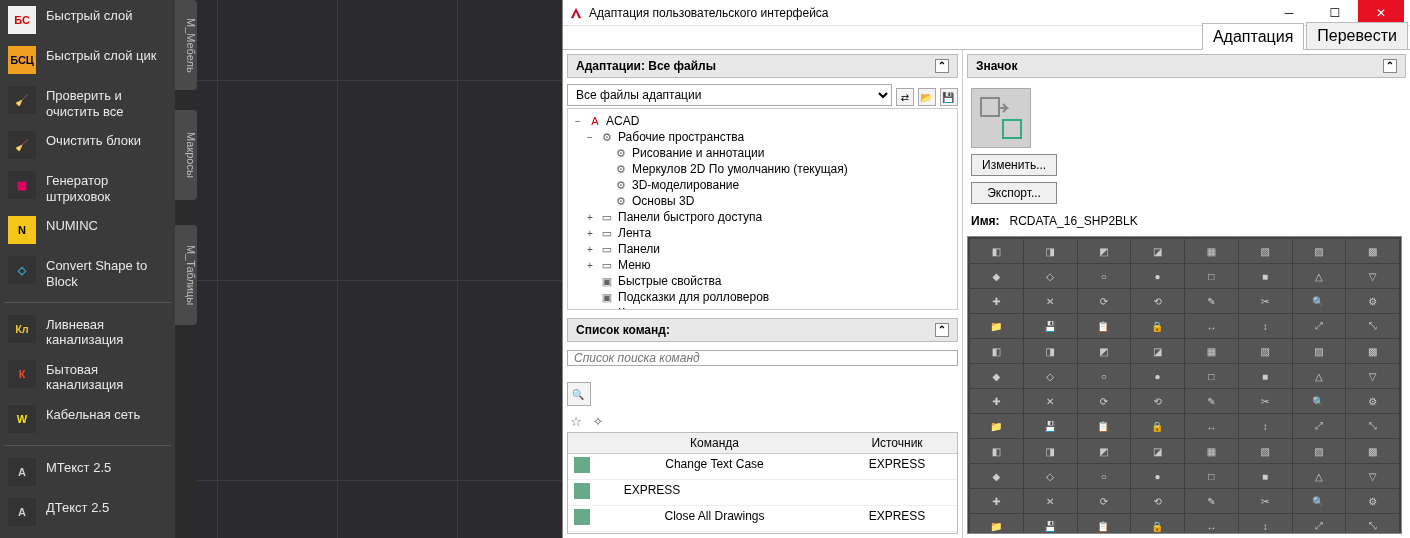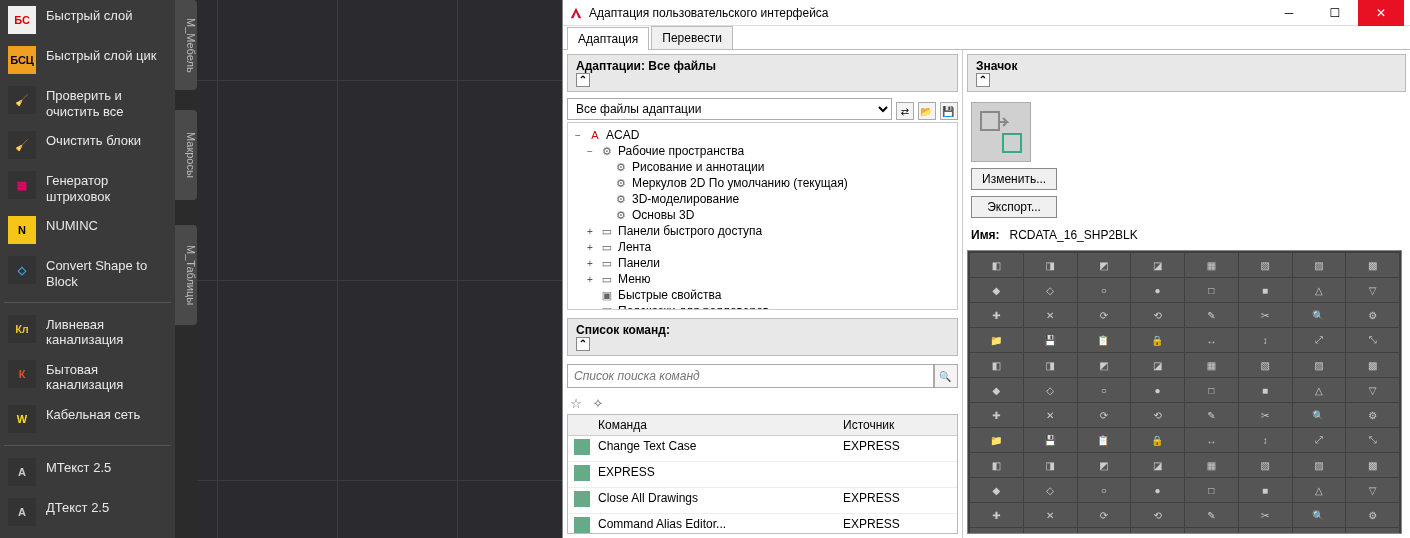--- a/index.html
+++ b/index.html
@@ -22,50 +22,50 @@
 .grid-line-h { position: absolute; left: 0; right: 0; height: 1px; background: #3b3b42; }
 
 
 .dialog { position: absolute; left: 562px; top: 0; width: 848px; height: 538px; background: #fff; border-left: 1px solid #888; }
 .titlebar { height: 26px; display: flex; align-items: center; padding: 0 6px; font-size: 12px; border-bottom: 1px solid #ddd; }
 .titlebar .app-icon { width: 14px; height: 14px; margin-right: 6px; }
 .titlebar .spacer { flex: 1; }
 .winbtn { width: 46px; height: 26px; display: flex; align-items: center; justify-content: center; font-size: 12px; }
 .winbtn.close { background: #e81123; color: #fff; }
 
-.tabs { height: 24px; display: flex; align-items: flex-end; font-size: 12px; border-bottom: 1px solid #bbb; padding-left: 4px; }
+.tabs { height: 24px; display: flex; align-items: flex-end; font-size: 16px; border-bottom: 1px solid #bbb; padding-left: 4px; justify-content: flex-end; }
 .tab { padding: 4px 10px; border: 1px solid #bbb; border-bottom: none; background: #f0f0f0; margin-right: 2px; cursor: pointer; }
 .tab.active { background: #fff; position: relative; top: 1px; }
 
 .dialog-body { display: flex; height: calc(100% - 50px); }
 .left-col { width: 400px; border-right: 1px solid #ccc; display: flex; flex-direction: column; }
 .right-col { flex: 1; display: flex; flex-direction: column; }
 
-.section-header { background: #e8e8e8; border: 1px solid #bbb; padding: 4px 8px; font-size: 12px; font-weight: bold; display: flex; justify-content: space-between; margin: 4px; flex-direction: column; }
+.section-header { background: #e8e8e8; border: 1px solid #bbb; padding: 4px 8px; font-size: 12px; font-weight: bold; display: flex; align-items: center; justify-content: space-between; margin: 4px; }
 .collapse-btn { width: 14px; height: 14px; border: 1px solid #888; background: #fff; font-size: 10px; line-height: 12px; text-align: center; cursor: pointer; }
 
 .combo-row { display: flex; align-items: flex-end; gap: 4px; padding: 2px 4px; }
 .combo { flex: 1; height: 22px; font-size: 12px; border: 1px solid #aaa; padding: 0 4px; background: #fff; }
 .mini-btn { width: 18px; height: 18px; border: 1px solid #aaa; background: #f4f4f4; font-size: 10px; display: flex; align-items: center; justify-content: center; cursor: pointer; }
 
 .tree { flex: 1; overflow: auto; font-size: 12px; padding: 4px 2px; border: 1px solid #ccc; margin: 0 4px 4px; background: #fff; }
 .tree-row { display: flex; align-items: center; gap: 4px; padding: 1px 2px; white-space: nowrap; cursor: pointer; }
 .tree-exp { width: 12px; text-align: center; color: #555; font-size: 10px; }
 .tree-icon { width: 14px; height: 14px; display: inline-flex; align-items: center; justify-content: center; font-size: 11px; }
 .indent-1 { padding-left: 14px; }
 .indent-2 { padding-left: 28px; }
 
 .cmd-section { display: flex; flex-direction: column; flex: 1; min-height: 0; }
-.search-row { display: flex; gap: 0; padding: 4px; }
+.search-row { display: flex; gap: 16px; padding: 4px; flex-direction: column; }
 .search-input { flex: 1; height: 24px; border: 1px solid #aaa; padding: 0 6px; font-size: 12px; font-style: italic; color: #888; }
 .star-btn { width: 18px; height: 18px; border: none; background: none; font-size: 13px; cursor: pointer; color: #666; }
 
 .cmd-table { flex: 1; border: 1px solid #bbb; margin: 0 4px 4px; overflow: auto; font-size: 12px; background: #fff; }
 .cmd-header { display: flex; background: #f0f0f0; border-bottom: 1px solid #ccc; font-weight: normal; position: sticky; top: 0; }
-.cmd-header > div, .cmd-row > div { padding: 3px 6px; }
+.cmd-header > div, .cmd-row > div { padding: 3px 6px; text-align: center; }
 .cmd-col-icon { width: 24px; }
 .cmd-col-name { flex: 1; }
 .cmd-col-src { width: 120px; }
 .cmd-row { display: flex; border-bottom: 1px solid #eee; cursor: pointer; }
 .cmd-mini-icon { width: 16px; height: 16px; background: #6a8; display: inline-block; }
 .icon-preview { width: 60px; height: 60px; background: #d0d0d0; border: 1px solid #aaa; display: flex; align-items: center; justify-content: center; }
 .apply-group { display: flex; flex-direction: column; gap: 2px; font-size: 12px; }
 .radio-row { display: flex; align-items: center; gap: 4px; }
 .btn { padding: 3px 10px; font-size: 12px; border: 1px solid #888; background: #f0f0f0; cursor: pointer; min-width: 70px; }
 .name-row { padding: 4px 8px; font-size: 12px; display: flex; gap: 10px; }

